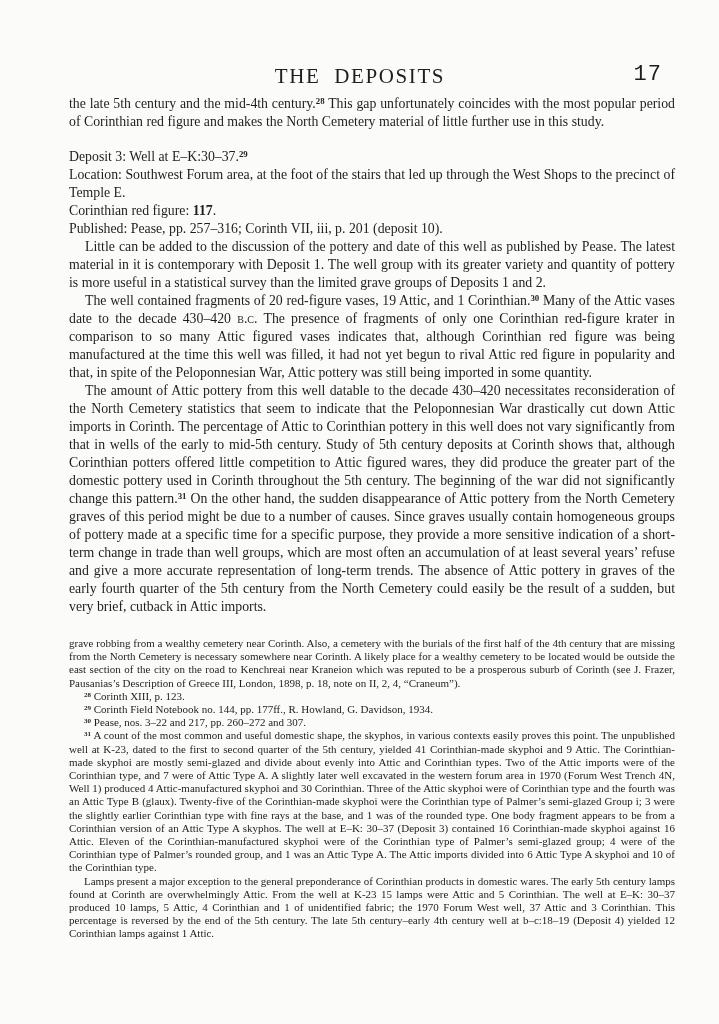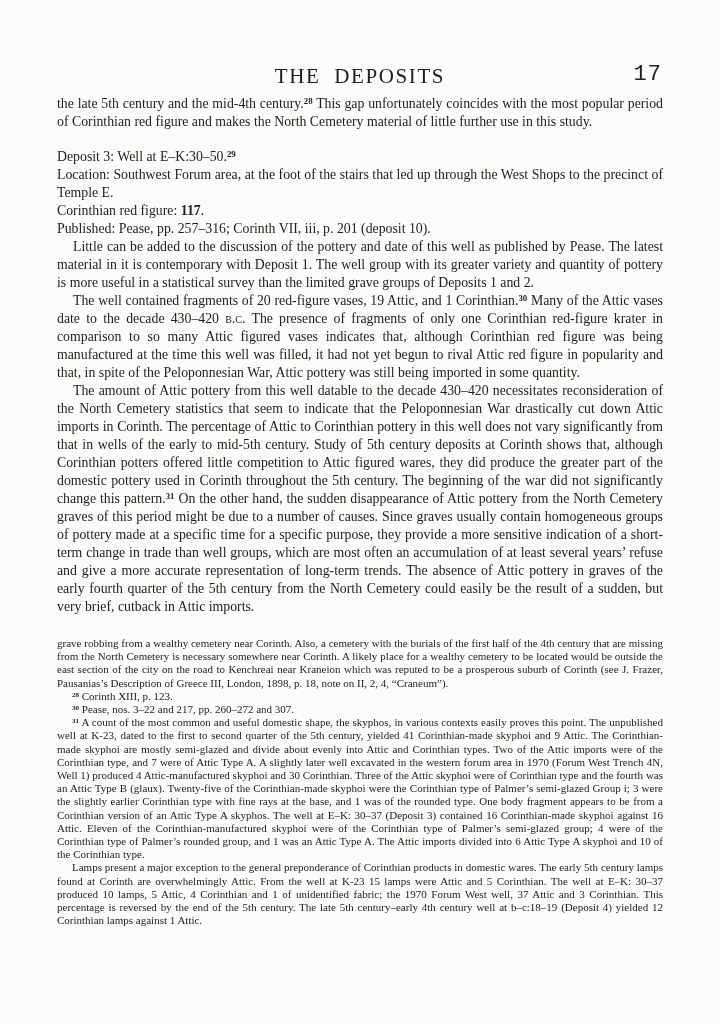--- a/index.html
+++ b/index.html
@@ -16,21 +16,21 @@
     padding:64px 56px 0 57px;
     position:relative;
     overflow:hidden;
   }
   .running-head{position:relative;height:19px;margin-bottom:12px;}
   .head-title{
     display:block;text-align:center;
     font-size:21px;letter-spacing:1.6px;word-spacing:7px;
   }
   .page-number{position:absolute;right:1px;top:-2px;font-size:22px;letter-spacing:1px;font-family:Liberation Mono, monospace;}
-  .text-column{width:606px;}
+  .text-column{width:606px;margin-left:12px;}
   .body{
     font-size:13.8px;line-height:18px;
     text-align:justify;margin:0;
   }
   .para{text-indent:16px;}
   .no-indent{text-indent:0;}
   .deposit-block{margin-top:17px;}
   .deposit-line{text-indent:0;}
   .footnotes{margin-top:21px;}
   .fn{
@@ -49,31 +49,32 @@
 <div class="page">
   <div class="running-head">
     <span class="head-title">THE DEPOSITS</span>
     <span class="page-number">17</span>
   </div>
 
   <div class="text-column">
     <p class="body para no-indent"><span>the late 5th century and the mid-4th century.</span><span class="s-sup">28</span><span> This gap unfortunately coincides with the most popular period of Corinthian red figure and makes the North Cemetery material of little further use in this study.</span></p>
 
     <div class="deposit-block">
-      <p class="body deposit-line"><span class="s-italic">Deposit 3</span><span>: Well at E–K:30–50.</span><span class="s-sup">29</span></p>
+      <p class="body deposit-line"><span class="s-italic">Deposit 3</span><span>: Well at E–K:30–37.</span><span class="s-sup">29</span></p>
       <p class="body deposit-line"><span>Location: Southwest Forum area, at the foot of the stairs that led up through the West Shops to the precinct of Temple E.</span></p>
       <p class="body deposit-line"><span>Corinthian red figure: </span><span class="s-bold">117</span><span>.</span></p>
       <p class="body deposit-line"><span>Published: Pease, pp. 257–316; </span><span class="s-italic">Corinth</span><span> VII, iii, p. 201 (deposit 10).</span></p>
     </div>
 
     <p class="body para"><span>Little can be added to the discussion of the pottery and date of this well as published by Pease. The latest material in it is contemporary with Deposit 1. The well group with its greater variety and quantity of pottery is more useful in a statistical survey than the limited grave groups of Deposits 1 and 2.</span></p>
     <p class="body para"><span>The well contained fragments of 20 red-figure vases, 19 Attic, and 1 Corinthian.</span><span class="s-sup">30</span><span> Many of the Attic vases date to the decade 430–420 </span><span class="s-smallcaps">b.c.</span><span> The presence of fragments of only one Corinthian red-figure krater in comparison to so many Attic figured vases indicates that, although Corinthian red figure was being manufactured at the time this well was filled, it had not yet begun to rival Attic red figure in popularity and that, in spite of the Peloponnesian War, Attic pottery was still being imported in some quantity.</span></p>
     <p class="body para"><span>The amount of Attic pottery from this well datable to the decade 430–420 necessitates reconsideration of the North Cemetery statistics that seem to indicate that the Peloponnesian War drastically cut down Attic imports in Corinth. The percentage of Attic to Corinthian pottery in this well does not vary significantly from that in wells of the early to mid-5th century. Study of 5th century deposits at Corinth shows that, although Corinthian potters offered little competition to Attic figured wares, they did produce the greater part of the domestic pottery used in Corinth throughout the 5th century. The beginning of the war did not significantly change this pattern.</span><span class="s-sup">31</span><span> On the other hand, the sudden disappearance of Attic pottery from the North Cemetery graves of this period might be due to a number of causes. Since graves usually contain homogeneous groups of pottery made at a specific time for a specific purpose, they provide a more sensitive indication of a short-term change in trade than well groups, which are most often an accumulation of at least several years’ refuse and give a more accurate representation of long-term trends. The absence of Attic pottery in graves of the early fourth quarter of the 5th century from the North Cemetery could easily be the result of a sudden, but very brief, cutback in Attic imports.</span></p>
 
     <div class="footnotes">
       <p class="fn no-indent"><span>grave robbing from a wealthy cemetery near Corinth. Also, a cemetery with the burials of the first half of the 4th century that are missing from the North Cemetery is necessary somewhere near Corinth. A likely place for a wealthy cemetery to be located would be outside the east section of the city on the road to Kenchreai near Kraneion which was reputed to be a prosperous suburb of Corinth (see J. Frazer, </span><span class="s-italic">Pausanias’s Description of Greece</span><span> III, London, 1898, p. 18, note on II, 2, 4, “Craneum”).</span></p>
       <p class="fn"><span class="s-sup">28</span><span> </span><span class="s-italic">Corinth</span><span> XIII, p. 123.</span></p>
+      <p class="fn"><span class="s-sup">29</span><span> Corinth Field Notebook no. 144, pp. 177ff., R. Howland, G. Davidson, 1934.</span></p>
       <p class="fn"><span class="s-sup">30</span><span> Pease, nos. 3–22 and 217, pp. 260–272 and 307.</span></p>
       <p class="fn"><span class="s-sup">31</span><span> A count of the most common and useful domestic shape, the skyphos, in various contexts easily proves this point. The unpublished well at K-23, dated to the first to second quarter of the 5th century, yielded 41 Corinthian-made skyphoi and 9 Attic. The Corinthian-made skyphoi are mostly semi-glazed and divide about evenly into Attic and Corinthian types. Two of the Attic imports were of the Corinthian type, and 7 were of Attic Type A. A slightly later well excavated in the western forum area in 1970 (Forum West Trench 4N, Well 1) produced 4 Attic-manufactured skyphoi and 30 Corinthian. Three of the Attic skyphoi were of Corinthian type and the fourth was an Attic Type B (glaux). Twenty-five of the Corinthian-made skyphoi were the Corinthian type of Palmer’s semi-glazed Group i; 3 were the slightly earlier Corinthian type with fine rays at the base, and 1 was of the rounded type. One body fragment appears to be from a Corinthian version of an Attic Type A skyphos. The well at E–K: 30–37 (Deposit 3) contained 16 Corinthian-made skyphoi against 16 Attic. Eleven of the Corinthian-manufactured skyphoi were of the Corinthian type of Palmer’s semi-glazed group; 4 were of the Corinthian type of Palmer’s rounded group, and 1 was an Attic Type A. The Attic imports divided into 6 Attic Type A skyphoi and 10 of the Corinthian type.</span></p>
       <p class="fn"><span>Lamps present a major exception to the general preponderance of Corinthian products in domestic wares. The early 5th century lamps found at Corinth are overwhelmingly Attic. From the well at K-23 15 lamps were Attic and 5 Corinthian. The well at E–K: 30–37 produced 10 lamps, 5 Attic, 4 Corinthian and 1 of unidentified fabric; the 1970 Forum West well, 37 Attic and 3 Corinthian. This percentage is reversed by the end of the 5th century. The late 5th century–early 4th century well at b–c:18–19 (Deposit 4) yielded 12 Corinthian lamps against 1 Attic.</span></p>
     </div>
   </div>
 </div>
 
 </body></html>

